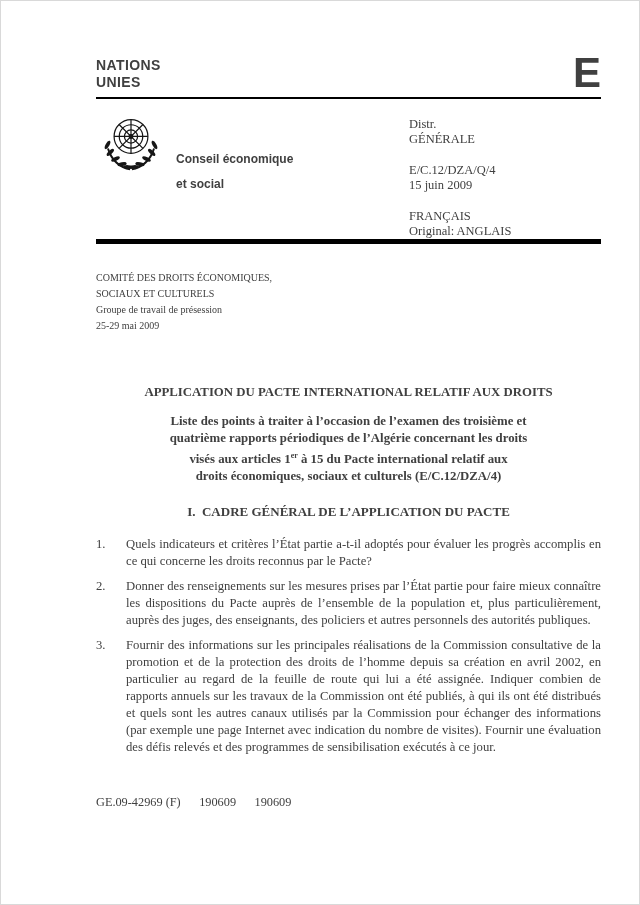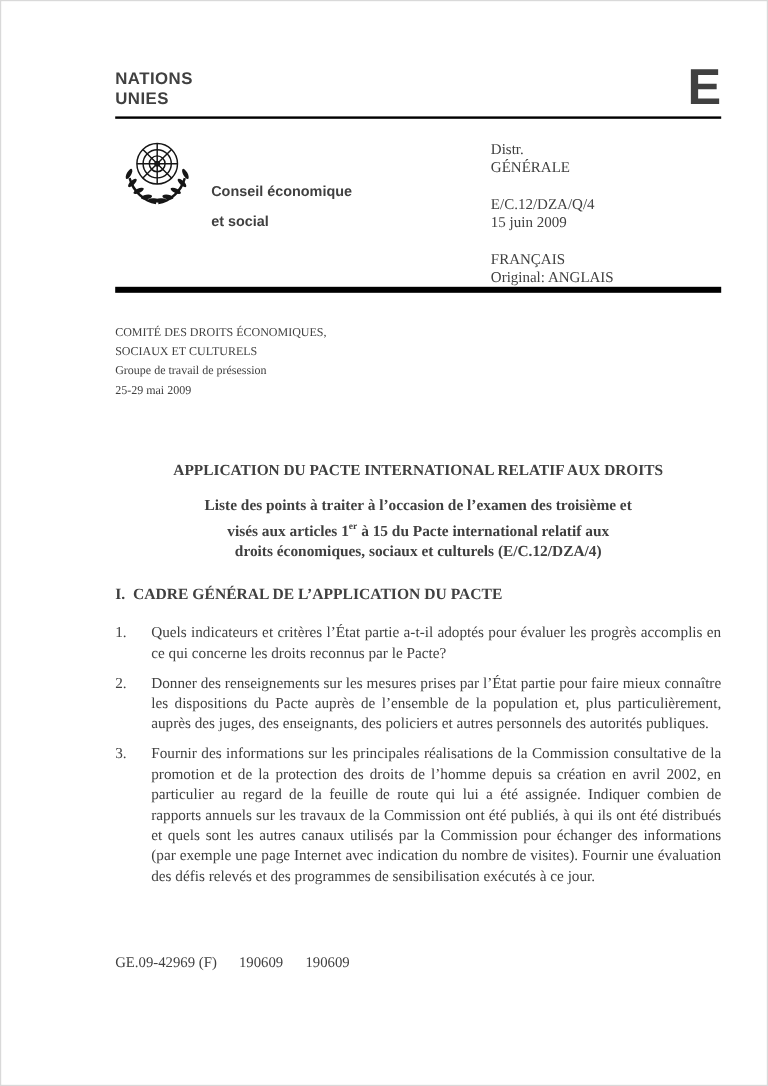--- a/index.html
+++ b/index.html
@@ -40,21 +40,21 @@
   .distr-group { margin-bottom:16px; }
   .thick-rule { height:5px; background:#000; border:none; margin:0; }
 
   
   .committee-block { margin-top:26px; font-size:10px; line-height:16px; }
 
   
   .doc-title { margin-top:50px; text-align:center; font-weight:bold; font-size:12.8px; line-height:17px; }
   .doc-subtitle { margin-top:12px; text-align:center; font-weight:bold; font-size:12.8px; line-height:17px;font-family:Liberation Serif, serif; }
   .doc-subtitle sup { font-size:.62em; vertical-align:super; }
-  .section-heading { margin-top:19px; text-align:left; font-weight:bold; font-size:13px; white-space:pre; }
+  .section-heading { margin-top:19px; text-align:center; font-weight:bold; font-size:13px; white-space:pre; }
 
   
   .items { margin-top:16px; }
   .item { position:relative; padding-left:30px; margin-bottom:8px; text-align:justify;
           font-size:12.7px; line-height:17px; }
   .item-number { position:absolute; left:0; top:0; }
 
   
   .doc-footer { position:absolute; left:95px; top:794px; font-size:12.3px; white-space:pre; }
 </style>
@@ -126,20 +126,21 @@
       <div>Groupe de travail de présession</div>
       <div>25-29 mai 2009</div>
     </div>
 
     <div class="doc-title">
       <div>APPLICATION DU PACTE INTERNATIONAL RELATIF AUX DROITS</div>
     </div>
 
     <div class="doc-subtitle">
       <div>Liste des points à traiter à l’occasion de l’examen des troisième et</div>
+      <div>quatrième rapports périodiques de l’Algérie concernant les droits</div>
       <div><span>visés aux articles 1</span><sup>er</sup><span> à 15 du Pacte international relatif aux</span></div>
       <div>droits économiques, sociaux et culturels (E/C.12/DZA/4)</div>
     </div>
 
     <div class="section-heading">I.  CADRE GÉNÉRAL DE L’APPLICATION DU PACTE</div>
 
     <div class="items">
       <div class="item">
         <span class="item-number">1.</span>
         <span>Quels indicateurs et critères l’État partie a-t-il adoptés pour évaluer les progrès accomplis en ce qui concerne les droits reconnus par le Pacte?</span>

